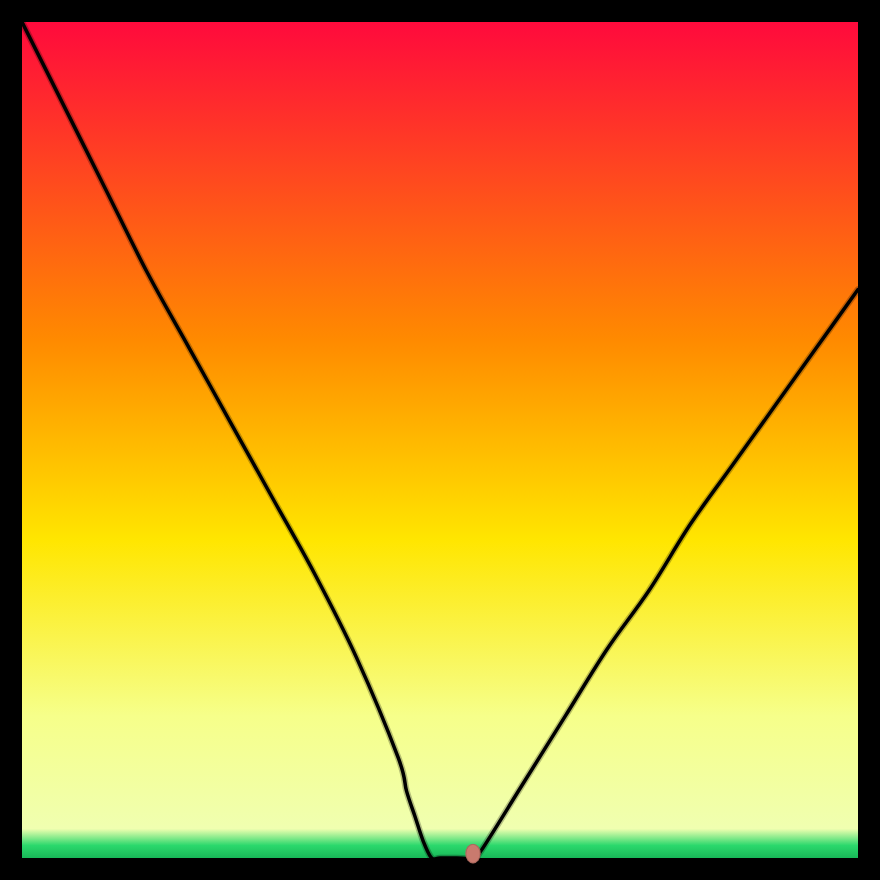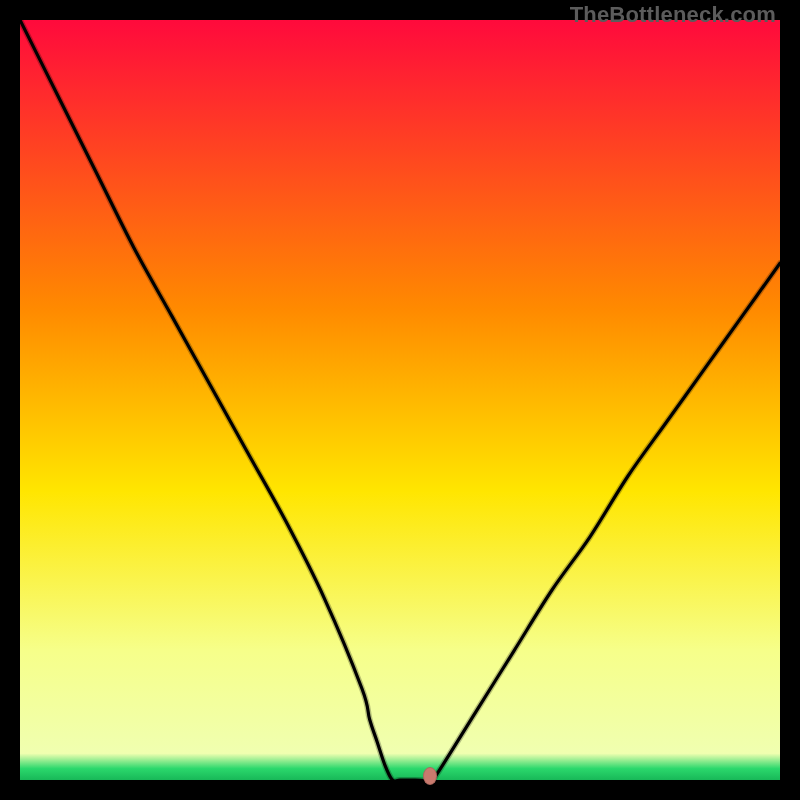--- a/index.html
+++ b/index.html
@@ -69,14 +69,13 @@
     </svg>
   </div>
 
   <svg class="curve-svg" viewBox="0 0 760 760" preserveAspectRatio="none">
     <path id="curve-outline" fill="none" stroke="#000" stroke-opacity="0.25" stroke-width="6" stroke-linecap="round" stroke-linejoin="round" d="M 0.00 0.00 C 6.33 12.67, 25.33 50.67, 38.00 76.00 C 50.67 101.33, 63.33 126.67, 76.00 152.00 C 88.67 177.33, 101.33 203.93, 114.00 228.00 C 126.67 252.07, 139.33 273.60, 152.00 296.40 C 164.67 319.20, 177.33 342.00, 190.00 364.80 C 202.67 387.60, 215.33 410.40, 228.00 433.20 C 240.67 456.00, 253.33 477.53, 266.00 501.60 C 278.67 525.67, 291.33 549.73, 304.00 577.60 C 316.67 605.47, 334.40 648.53, 342.00 668.80 C 349.60 689.07, 347.07 690.33, 349.60 699.20 C 352.13 708.07, 354.67 714.40, 357.20 722.00 C 359.73 729.60, 362.27 738.47, 364.80 744.80 C 367.33 751.13, 369.87 757.47, 372.40 760.00 C 374.93 762.53, 376.20 760.00, 380.00 760.00 C 383.80 760.00, 390.13 760.00, 395.20 760.00 C 400.27 760.00, 406.60 761.27, 410.40 760.00 C 414.20 758.73, 410.40 763.80, 418.00 752.40 C 425.60 741.00, 443.33 711.87, 456.00 691.60 C 468.67 671.33, 481.33 651.07, 494.00 630.80 C 506.67 610.53, 519.33 589.00, 532.00 570.00 C 544.67 551.00, 557.33 535.80, 570.00 516.80 C 582.67 497.80, 595.33 475.00, 608.00 456.00 C 620.67 437.00, 633.33 420.53, 646.00 402.80 C 658.67 385.07, 671.33 367.33, 684.00 349.60 C 696.67 331.87, 709.33 314.13, 722.00 296.40 C 734.67 278.67, 753.67 252.07, 760.00 243.20"></path>
     <path id="curve-path" fill="none" stroke="#000000" stroke-width="3.2" stroke-linecap="round" stroke-linejoin="round" d="M 0.00 0.00 C 6.33 12.67, 25.33 50.67, 38.00 76.00 C 50.67 101.33, 63.33 126.67, 76.00 152.00 C 88.67 177.33, 101.33 203.93, 114.00 228.00 C 126.67 252.07, 139.33 273.60, 152.00 296.40 C 164.67 319.20, 177.33 342.00, 190.00 364.80 C 202.67 387.60, 215.33 410.40, 228.00 433.20 C 240.67 456.00, 253.33 477.53, 266.00 501.60 C 278.67 525.67, 291.33 549.73, 304.00 577.60 C 316.67 605.47, 334.40 648.53, 342.00 668.80 C 349.60 689.07, 347.07 690.33, 349.60 699.20 C 352.13 708.07, 354.67 714.40, 357.20 722.00 C 359.73 729.60, 362.27 738.47, 364.80 744.80 C 367.33 751.13, 369.87 757.47, 372.40 760.00 C 374.93 762.53, 376.20 760.00, 380.00 760.00 C 383.80 760.00, 390.13 760.00, 395.20 760.00 C 400.27 760.00, 406.60 761.27, 410.40 760.00 C 414.20 758.73, 410.40 763.80, 418.00 752.40 C 425.60 741.00, 443.33 711.87, 456.00 691.60 C 468.67 671.33, 481.33 651.07, 494.00 630.80 C 506.67 610.53, 519.33 589.00, 532.00 570.00 C 544.67 551.00, 557.33 535.80, 570.00 516.80 C 582.67 497.80, 595.33 475.00, 608.00 456.00 C 620.67 437.00, 633.33 420.53, 646.00 402.80 C 658.67 385.07, 671.33 367.33, 684.00 349.60 C 696.67 331.87, 709.33 314.13, 722.00 296.40 C 734.67 278.67, 753.67 252.07, 760.00 243.20"></path>
   </svg>
 
   <div id="marker" class="marker" style="left: 430.4px; top: 776.2px; width: 14px; height: 18px; background: rgb(201, 122, 110); box-shadow: rgba(0, 0, 0, 0.15) 0px 0px 0px 1px inset;"></div>
 
-  <div class="watermark">TheBottleneck.com</div>
 </div>
 
 </body></html>

